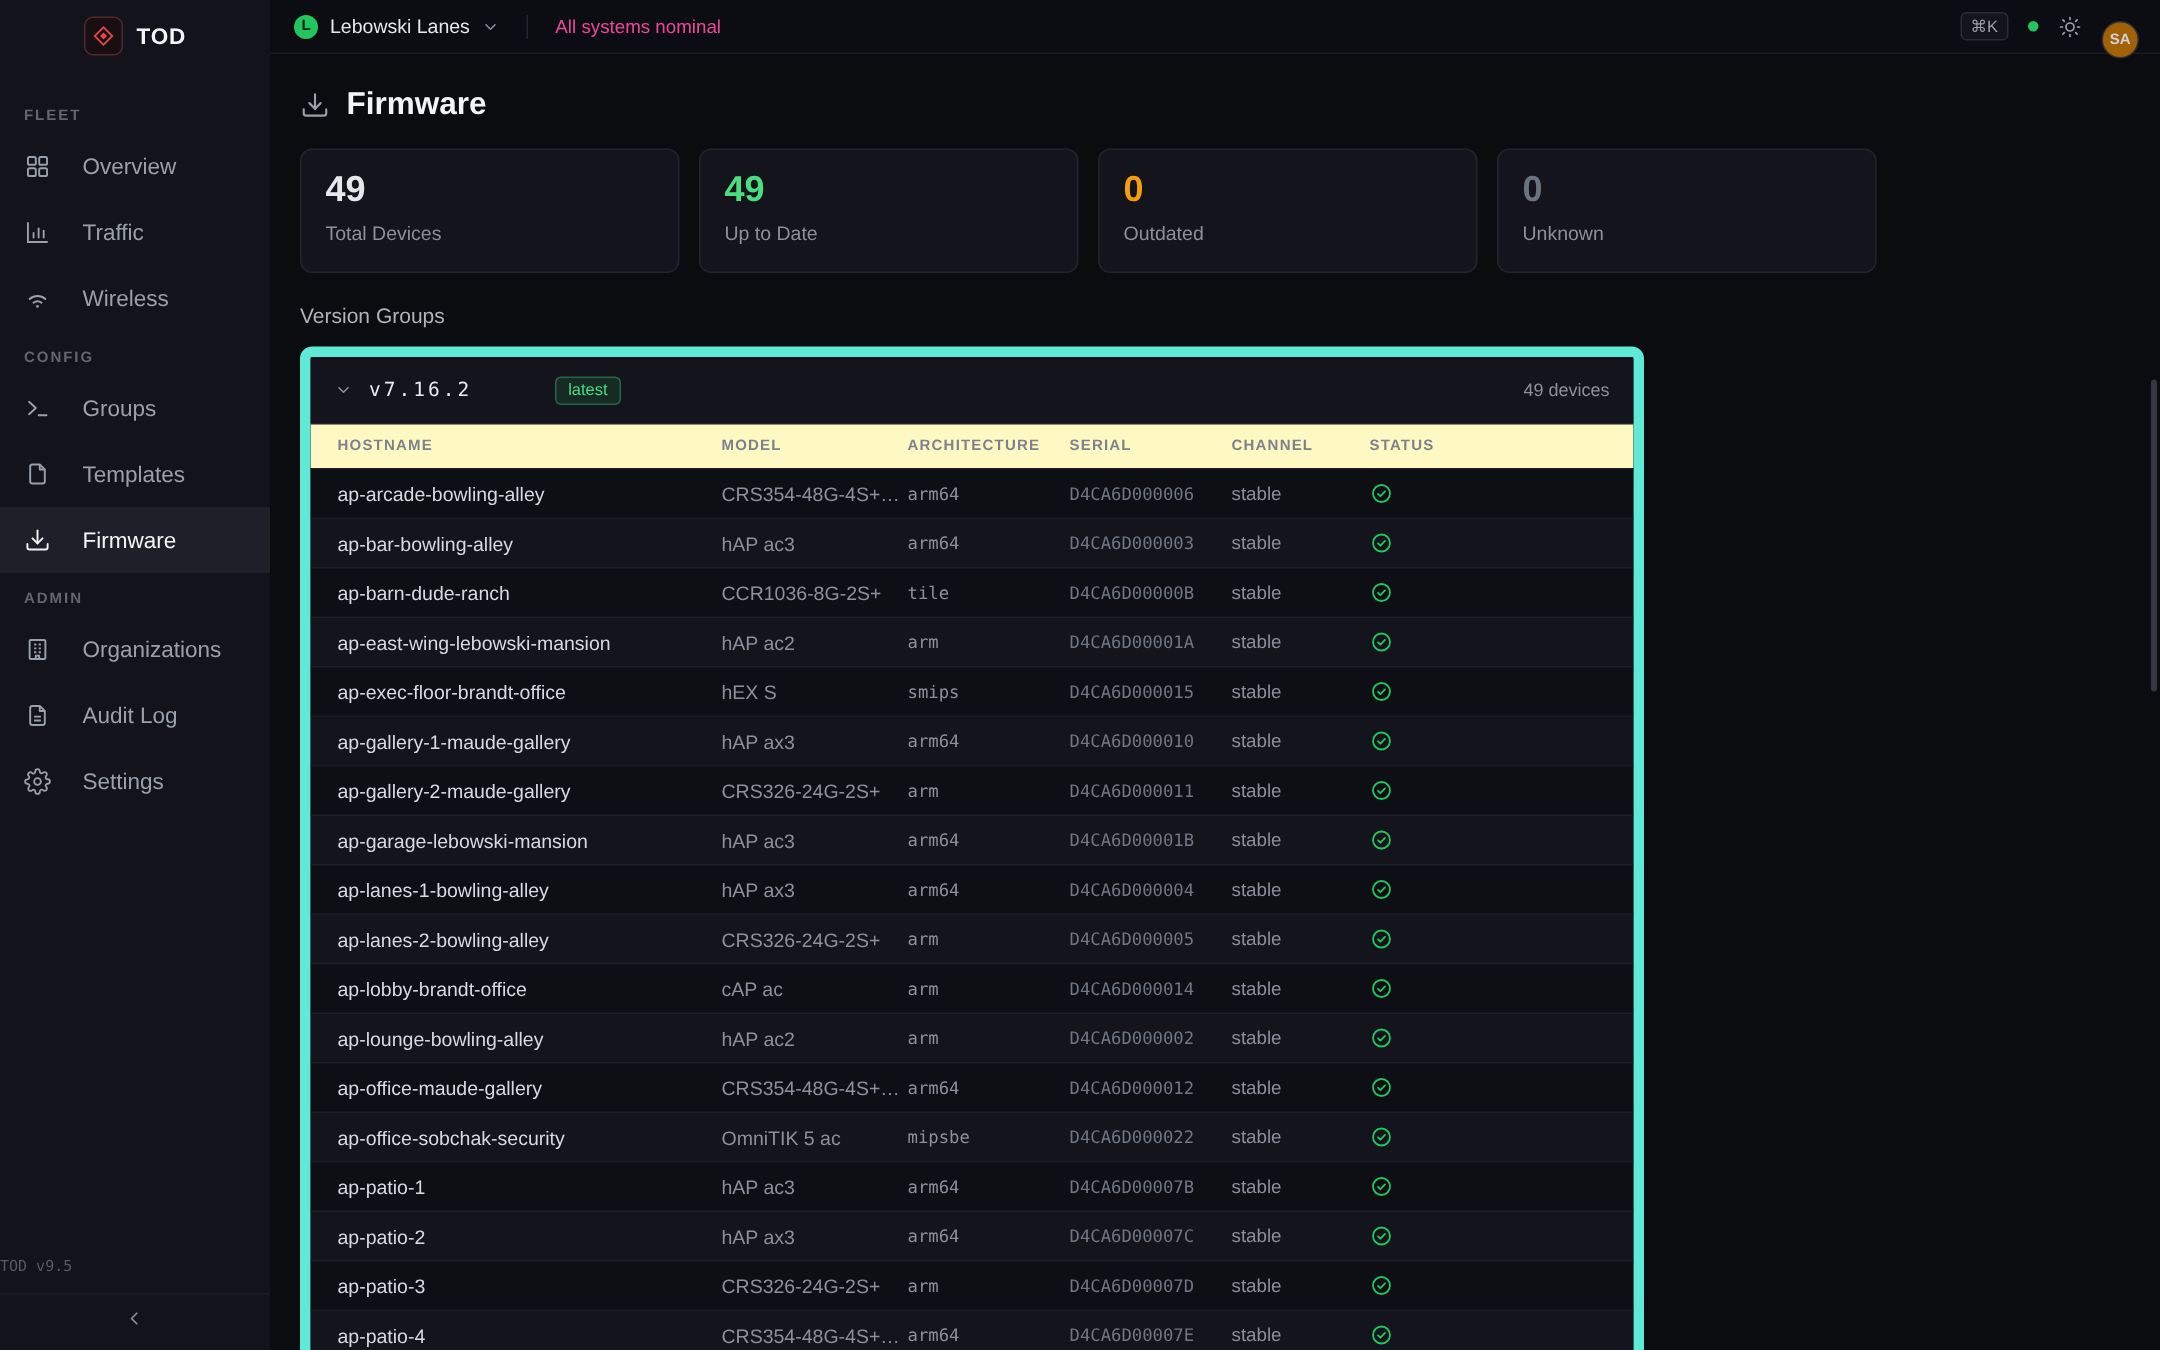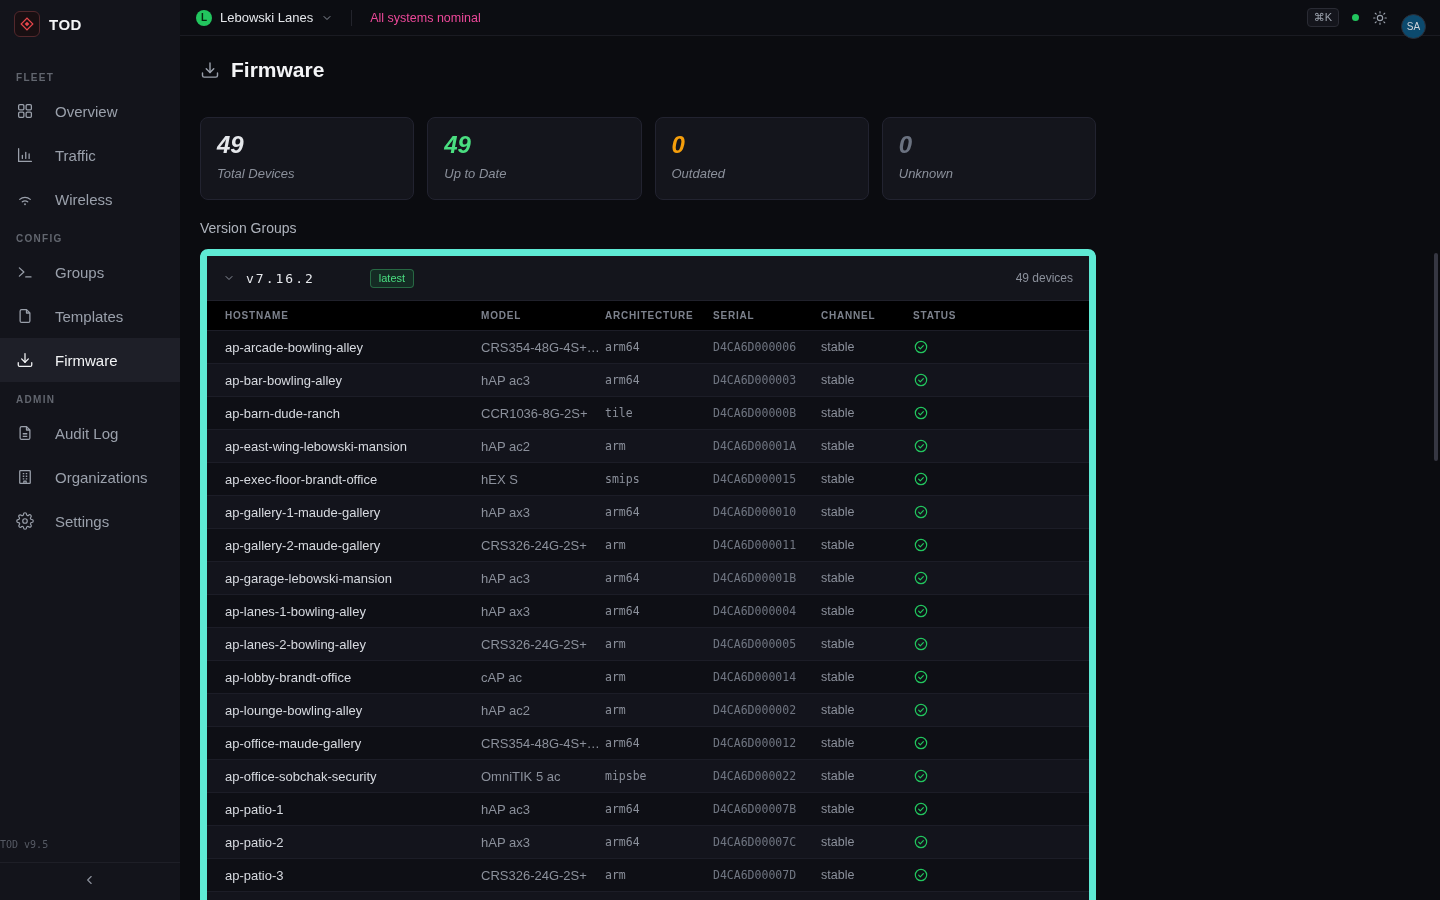--- a/index.html
+++ b/index.html
@@ -6,21 +6,21 @@
   html,body { margin:0; padding:0; }
   body {
     width:1440px; height:900px; overflow:hidden;
     background:#0b0c10; color:#e5e7eb;
     font-family:"Liberation Sans","DejaVu Sans",sans-serif;
     display:flex;
   }
 
   
   .sidebar { width:180px; min-width:180px; height:100%; background:#13141b; display:flex; flex-direction:column; }
-  .logo-row { display:flex; align-items:center; gap:9px; height:48px; padding:0 14px; }
+  .logo-row { display:flex; align-items:center; gap:9px; height:48px; padding:0 14px;justify-content:center; }
   .logo-badge { width:26px; height:26px; border:1px solid #53282c; background:#180f12; border-radius:6px; display:flex; align-items:center; justify-content:center; }
   .logo-badge svg { width:18px; height:18px; }
   .logo-text { font-weight:700; font-size:15px; letter-spacing:.5px; color:#f3f4f6; }
   .nav { flex:1; padding-top:12px; overflow:hidden; }
   .nav-section-label { font-size:10px; letter-spacing:1.3px; color:#62666f; font-weight:700; padding:12px 16px 6px; }
   .nav-item { display:flex; align-items:center; gap:21px; height:44px; padding:0 16px; color:#9aa0ab; font-size:15px; cursor:pointer; }
   .nav-item.active { background:#1e1f28; color:#f3f4f6; }
   .nav-icon { width:18px; height:18px; display:flex; flex-shrink:0; }
   .nav-icon svg { width:18px; height:18px; }
   .sidebar-version { text-align:left; font-family:"DejaVu Sans Mono",monospace; font-size:10px; color:#565a64; padding-bottom:12px; }
@@ -34,44 +34,44 @@
   .org-avatar { width:16px; height:16px; border-radius:50%; background:#22c55e; color:#06270f; font-size:10px; font-weight:700; display:flex; align-items:center; justify-content:center; }
   .org-name { font-size:13px; color:#e5e7eb; font-weight:500; }
   .chev svg { width:12px; height:12px; color:#8b909b; display:block; }
   .topbar-divider { width:1px; height:16px; background:#23242c; margin:0 18px; }
   .nominal { font-size:12.5px; color:#ec4899; }
   .topbar-right { margin-left:auto; display:flex; align-items:center; gap:13px; }
   .kbd { border:1px solid #2a2b34; border-radius:4px; font-size:11px; color:#9aa0ab; padding:2px 6px; background:#14151c; }
   .status-dot { width:7px; height:7px; border-radius:50%; background:#22c55e; }
   .sun { display:flex; color:#9aa0ab; cursor:pointer; }
   .sun svg { width:16px; height:16px; }
-  .user-avatar { width:25px; height:25px; border-radius:50%; background:#0c4a6e; border:1px solid #2c2d36; color:#cfd3da; font-size:10px; font-weight:400; display:flex; align-items:center; justify-content:center; cursor:pointer;margin-top:17px; }
+  .user-avatar { width:25px; height:25px; border-radius:50%; background:#a16207; border:1px solid #2c2d36; color:#cfd3da; font-size:10px; font-weight:700; display:flex; align-items:center; justify-content:center; cursor:pointer;margin-top:17px; }
 
   
   .content { padding:22px 0 0 20px; flex:1; overflow:hidden; }
   .page-head { display:flex; align-items:center; gap:11px; }
   .dl-icon { display:flex; color:#9aa0ab; }
   .dl-icon svg { width:20px; height:20px; }
   .page-title { font-size:21px; font-weight:600; color:#f3f4f6; }
 
-  .stats-row { display:grid; grid-template-columns:repeat(4,1fr); gap:13px; width:896px; margin-top:35px;font-style:italic; }
+  .stats-row { display:grid; grid-template-columns:repeat(4,1fr); gap:13px; width:1051px; margin-top:17px; }
   .stat-card { background:#14151c; border:1px solid #222330; border-radius:8px; padding:13px 16px 15px; height:83px; }
   .stat-value { font-size:24px; font-weight:700; line-height:1.2; }
   .stat-label { font-size:13px; color:#8b909b; margin-top:6px; }
 
   .section-label { margin-top:20px; font-size:14px; color:#aeb3bc; }
 
   .panel { width:896px; margin-top:13px; border:7px solid #5eead4; border-radius:8px; overflow:hidden; background:#101118; }
   .panel-head { height:44px; background:#14151c; display:flex; align-items:center; padding:0 16px; gap:11px; }
   .version-text { font-family:"DejaVu Sans Mono",monospace; font-size:13px; letter-spacing:2px; color:#e8eaee; }
   .badge-latest { font-size:11px; color:#4ade80; background:rgba(34,197,94,.13); border:1px solid rgba(74,222,128,.35); padding:2px 8px 3px; border-radius:4px;margin-left:44px; }
   .device-count { margin-left:auto; font-size:12px; color:#8b909b; }
 
   .tgrid { display:grid; grid-template-columns:256px 124px 108px 108px 92px 1fr; align-items:center; padding-left:18px; }
-  .thead { height:30px; background:#000000; border-top:1px solid #20212b; }
+  .thead { height:30px; background:#fef9c3; border-top:1px solid #20212b; }
   .th { font-size:10px; letter-spacing:.8px; color:#7d828d; font-weight:700; }
   .trow { height:33px; border-top:1px solid #1c1d27; cursor:pointer; }
   .trow:nth-child(odd) { background:#0e0f15; }
   .trow:nth-child(even) { background:#13141c; }
   .td { font-size:13px; color:#8b909b; white-space:nowrap; overflow:hidden; padding-right:10px; }
   .td.hostname { color:#d7dae0; }
   .td.arch, .td.serial { font-family:"DejaVu Sans Mono",monospace; font-size:11.5px; }
   .td.serial { color:#707682; }
   .td.channel { font-size:12.5px; }
   .check { display:flex; }
@@ -159,36 +159,36 @@
             </svg>
           </span>
           <span class="nav-label">Firmware</span>
         </div>
       </div>
       <div class="nav-section">
         <div class="nav-section-label">ADMIN</div>
         <div class="nav-item">
           <span class="nav-icon">
             <svg viewBox="0 0 24 24" fill="none" stroke="currentColor" stroke-width="1.7" stroke-linejoin="round">
+              <rect x="5" y="3.5" width="14" height="17" rx="1"></rect>
+              <path d="M9 7.5h2M13 7.5h2M9 11h2M13 11h2M9 14.5h2M13 14.5h2"></path>
+              <path d="M10.5 20.5v-3h3v3"></path>
+            </svg>
+          </span>
+          <span class="nav-label">Organizations</span>
+        </div>
+        <div class="nav-item">
+          <span class="nav-icon">
+            <svg viewBox="0 0 24 24" fill="none" stroke="currentColor" stroke-width="1.7" stroke-linejoin="round">
               <path d="M14 3.5H7.5a2 2 0 0 0-2 2v13a2 2 0 0 0 2 2h9a2 2 0 0 0 2-2V8z"></path>
               <path d="M14 3.5V8h4.5"></path>
               <path d="M9 13h6M9 16.5h6"></path>
             </svg>
           </span>
           <span class="nav-label">Audit Log</span>
-        </div>
-        <div class="nav-item">
-          <span class="nav-icon">
-            <svg viewBox="0 0 24 24" fill="none" stroke="currentColor" stroke-width="1.7" stroke-linejoin="round">
-              <rect x="5" y="3.5" width="14" height="17" rx="1"></rect>
-              <path d="M9 7.5h2M13 7.5h2M9 11h2M13 11h2M9 14.5h2M13 14.5h2"></path>
-              <path d="M10.5 20.5v-3h3v3"></path>
-            </svg>
-          </span>
-          <span class="nav-label">Organizations</span>
         </div>
         <div class="nav-item">
           <span class="nav-icon">
             <svg viewBox="0 0 24 24" fill="none" stroke="currentColor" stroke-width="1.6" stroke-linecap="round" stroke-linejoin="round">
               <circle cx="12" cy="12" r="3"></circle>
               <path d="M19.4 15a1.65 1.65 0 0 0 .33 1.82l.06.06a2 2 0 1 1-2.83 2.83l-.06-.06a1.65 1.65 0 0 0-1.82-.33 1.65 1.65 0 0 0-1 1.51V21a2 2 0 1 1-4 0v-.09a1.65 1.65 0 0 0-1-1.51 1.65 1.65 0 0 0-1.82.33l-.06.06a2 2 0 1 1-2.83-2.83l.06-.06a1.65 1.65 0 0 0 .33-1.82 1.65 1.65 0 0 0-1.51-1H3a2 2 0 1 1 0-4h.09a1.65 1.65 0 0 0 1.51-1 1.65 1.65 0 0 0-.33-1.82l-.06-.06a2 2 0 1 1 2.83-2.83l.06.06a1.65 1.65 0 0 0 1.82.33h.09a1.65 1.65 0 0 0 1-1.51V3a2 2 0 1 1 4 0v.09a1.65 1.65 0 0 0 1 1.51 1.65 1.65 0 0 0 1.82-.33l.06-.06a2 2 0 1 1 2.83 2.83l-.06.06a1.65 1.65 0 0 0-.33 1.82v.09a1.65 1.65 0 0 0 1.51 1H21a2 2 0 1 1 0 4h-.09a1.65 1.65 0 0 0-1.51 1z"></path>
             </svg>
           </span>
           <span class="nav-label">Settings</span>
         </div>

